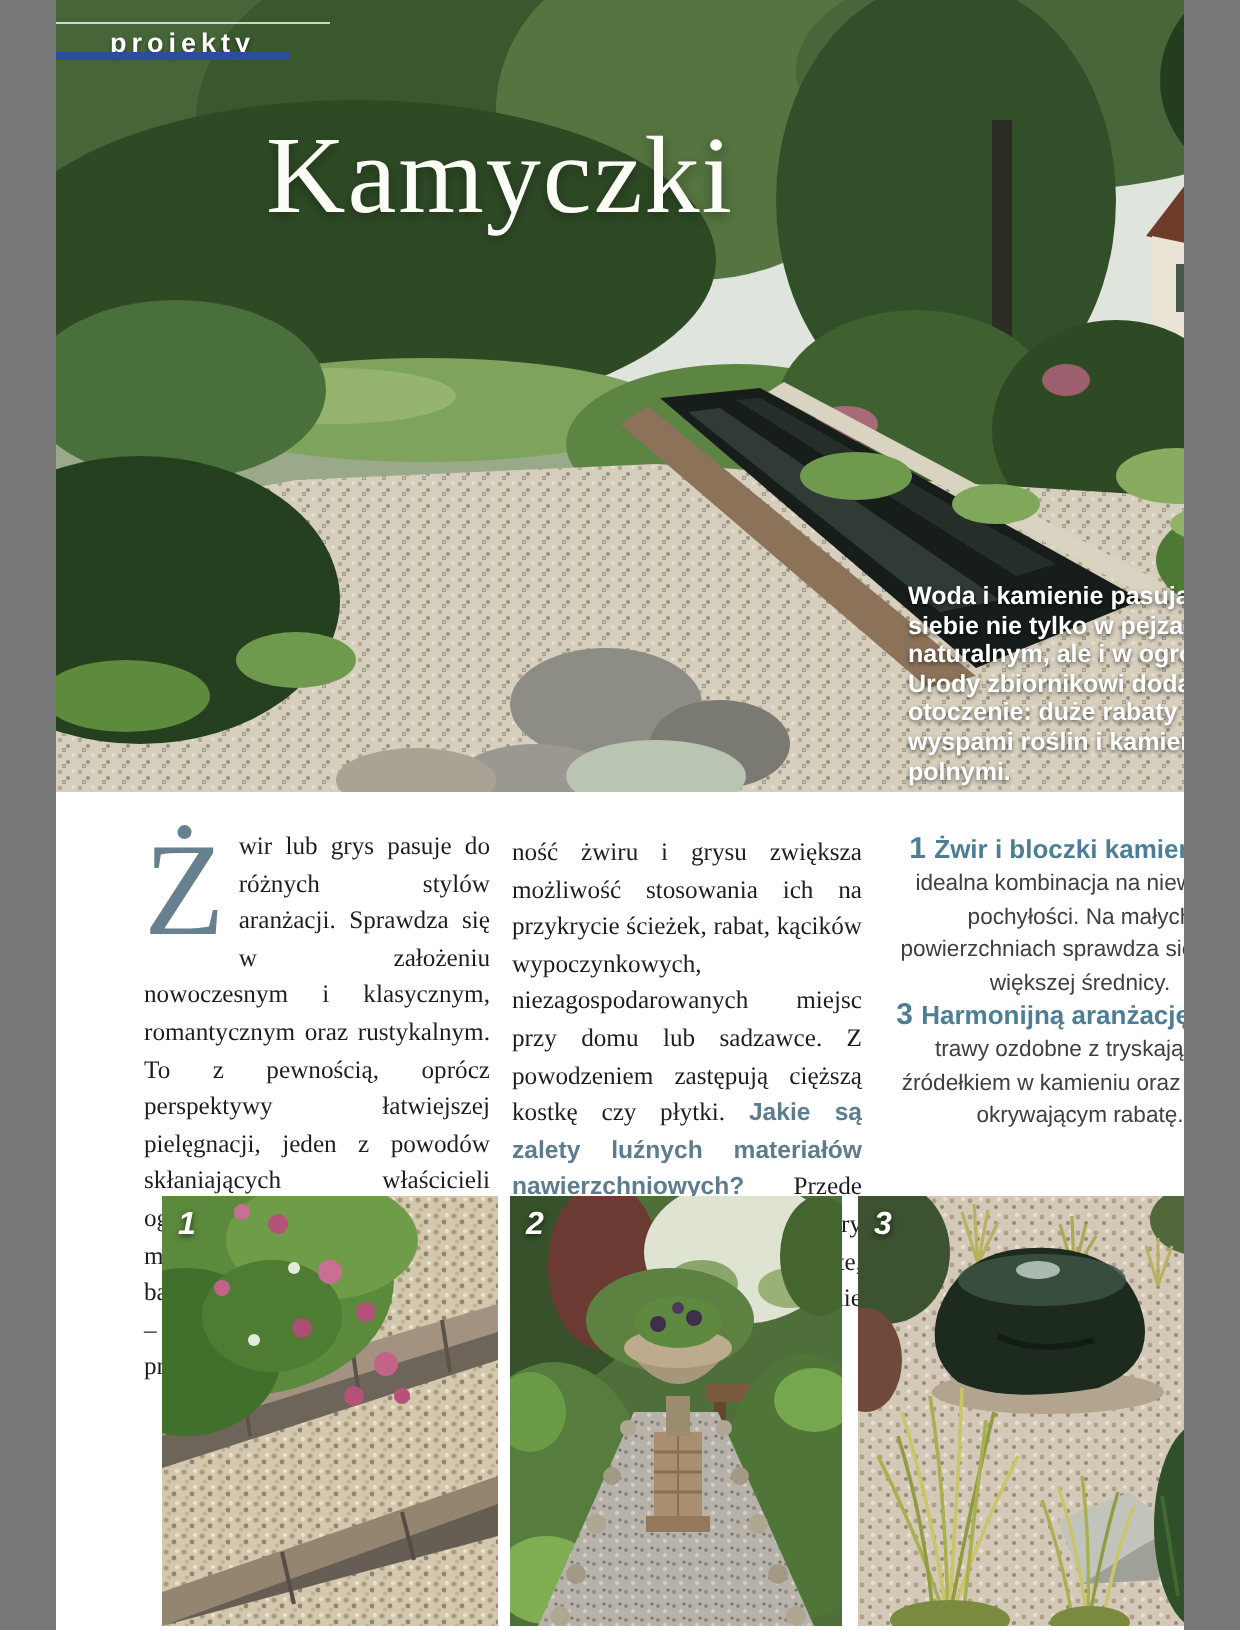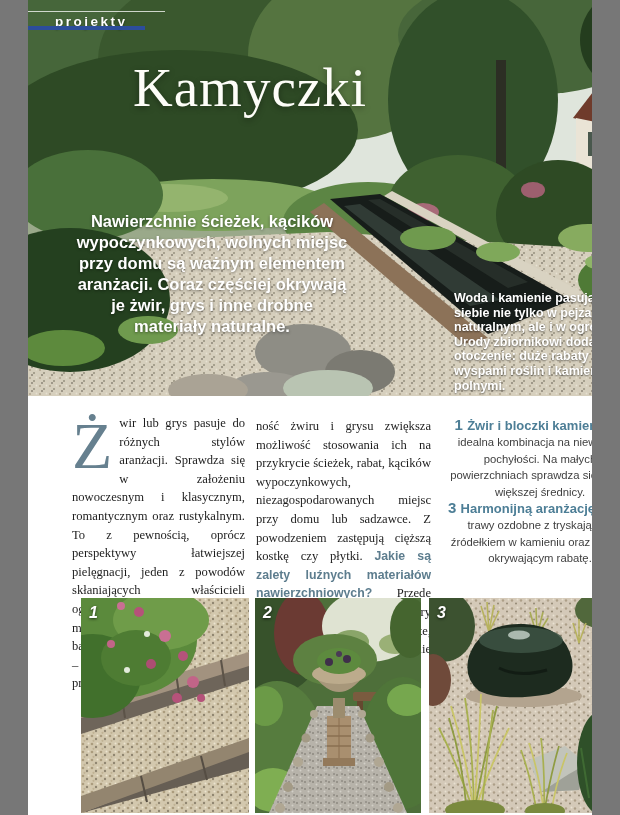--- a/index.html
+++ b/index.html
@@ -140,21 +140,20 @@
       <circle cx="588" cy="292" r="10" fill="#d6d9d0" opacity="0.65"></circle>
       <circle cx="604" cy="310" r="12" fill="#9aa096" opacity="0.55"></circle>
     </svg>
 
     <div class="kicker-line"></div>
     <div class="kicker">projekty</div>
     <div class="kicker-bar"></div>
 
     <div class="title-l1">Kamyczki</div>
 
-    <div class="intro">Nawierzchnie ścieżek, kącików wypoczynkowych, wolnych miejsc przy domu są ważnym elementem aranżacji. Coraz częściej okrywają je żwir, grys i inne drobne materiały naturalne.</div>
     <div class="hero-caption">Woda i kamienie pasują do siebie nie tylko w pejzażu naturalnym, ale i w ogrodzie. Urody zbiornikowi dodaje otoczenie: duże rabaty z grysu z wyspami roślin i kamieniami polnymi.</div>
   </div>
 
   <div class="col col-serif col1">
     <span class="dropcap">Ż</span><span>wir lub grys pasuje do różnych stylów aranżacji. Sprawdza się w założeniu nowoczesnym i klasycznym, romantycznym oraz rustykalnym. To z pewnością, oprócz perspektywy łatwiejszej pielęgnacji, jeden z powodów skłaniających właścicieli ogrodów do wykorzystania małych kamyków o rozmaitej barwie i kształtach także u siebie – i to nie tylko w przedogródkach. Popular-</span>
   </div>
 
   <div class="col col-serif col2">
     <span>ność żwiru i grysu zwiększa możliwość stosowania ich na przykrycie ścieżek, rabat, kącików wypoczynkowych, niezagospodarowanych miejsc przy domu lub sadzawce. Z powodzeniem zastępują cięższą kostkę czy płytki. </span>
     <span class="question">Jakie są zalety luźnych materiałów nawierzchniowych? </span>

